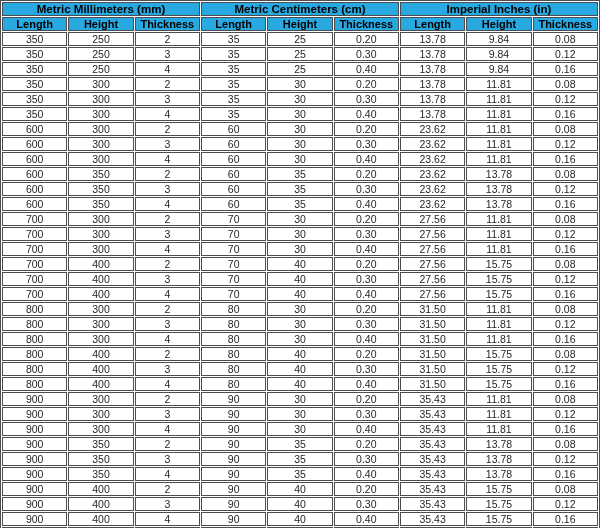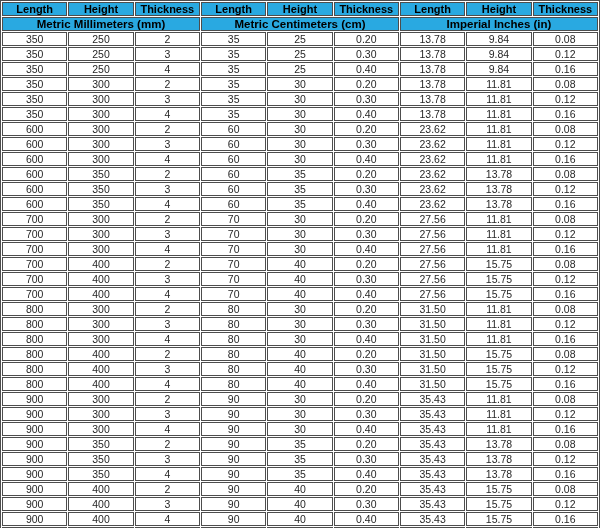--- a/index.html
+++ b/index.html
@@ -46,36 +46,36 @@
     color: var(--cell-text, #262626);
     font-size: 10.5px;
     font-weight: normal;
   }
 </style>
 </head>
 <body>
 
 <table class="conv">
   <thead>
+    <tr id="section-row">
+        <th colspan="3" class="section">Metric Millimeters (mm)</th>
+        <th colspan="3" class="section">Metric Centimeters (cm)</th>
+        <th colspan="3" class="section">Imperial Inches (in)</th>
+      </tr>
     <tr id="column-row">
         <th>Length</th>
         <th>Height</th>
         <th>Thickness</th>
         <th>Length</th>
         <th>Height</th>
         <th>Thickness</th>
         <th>Length</th>
         <th>Height</th>
         <th>Thickness</th>
       </tr>
-    <tr id="section-row">
-        <th colspan="3" class="section">Metric Millimeters (mm)</th>
-        <th colspan="3" class="section">Metric Centimeters (cm)</th>
-        <th colspan="3" class="section">Imperial Inches (in)</th>
-      </tr>
   </thead>
   <tbody id="body-rows">
       <tr>
         <td>350</td>
         <td>250</td>
         <td>2</td>
         <td>35</td>
         <td>25</td>
         <td>0.20</td>
         <td>13.78</td>

